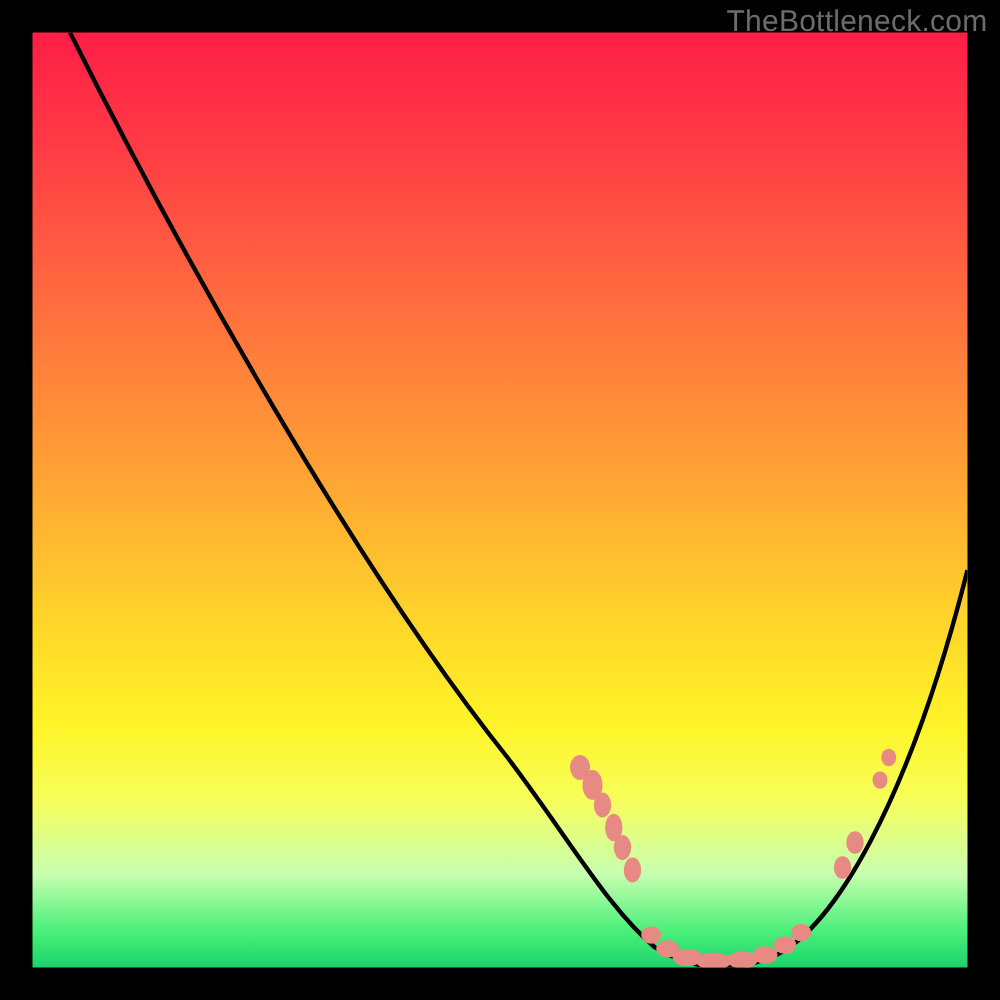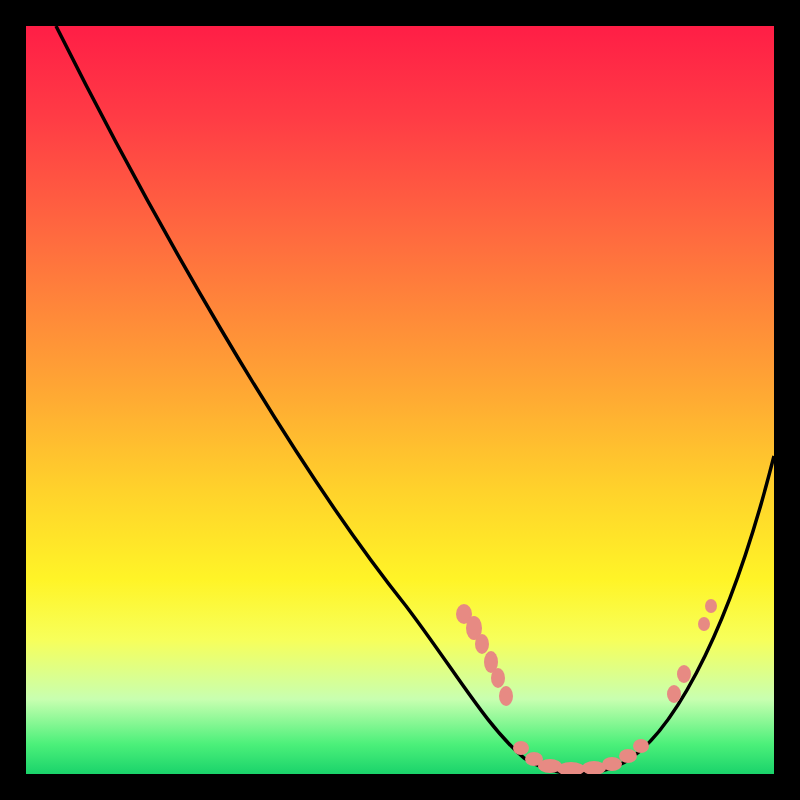--- a/index.html
+++ b/index.html
@@ -87,13 +87,14 @@
 
       <g fill="#e78a83">
         <ellipse cx="648" cy="668" rx="7" ry="9"></ellipse>
         <ellipse cx="658" cy="648" rx="7" ry="9"></ellipse>
         <ellipse cx="678" cy="598" rx="6" ry="7"></ellipse>
         <ellipse cx="685" cy="580" rx="6" ry="7"></ellipse>
       </g>
     </svg>
 
   </div>
+  <div class="watermark">TheBottleneck.com</div>
 </div>
 
 </body></html>

